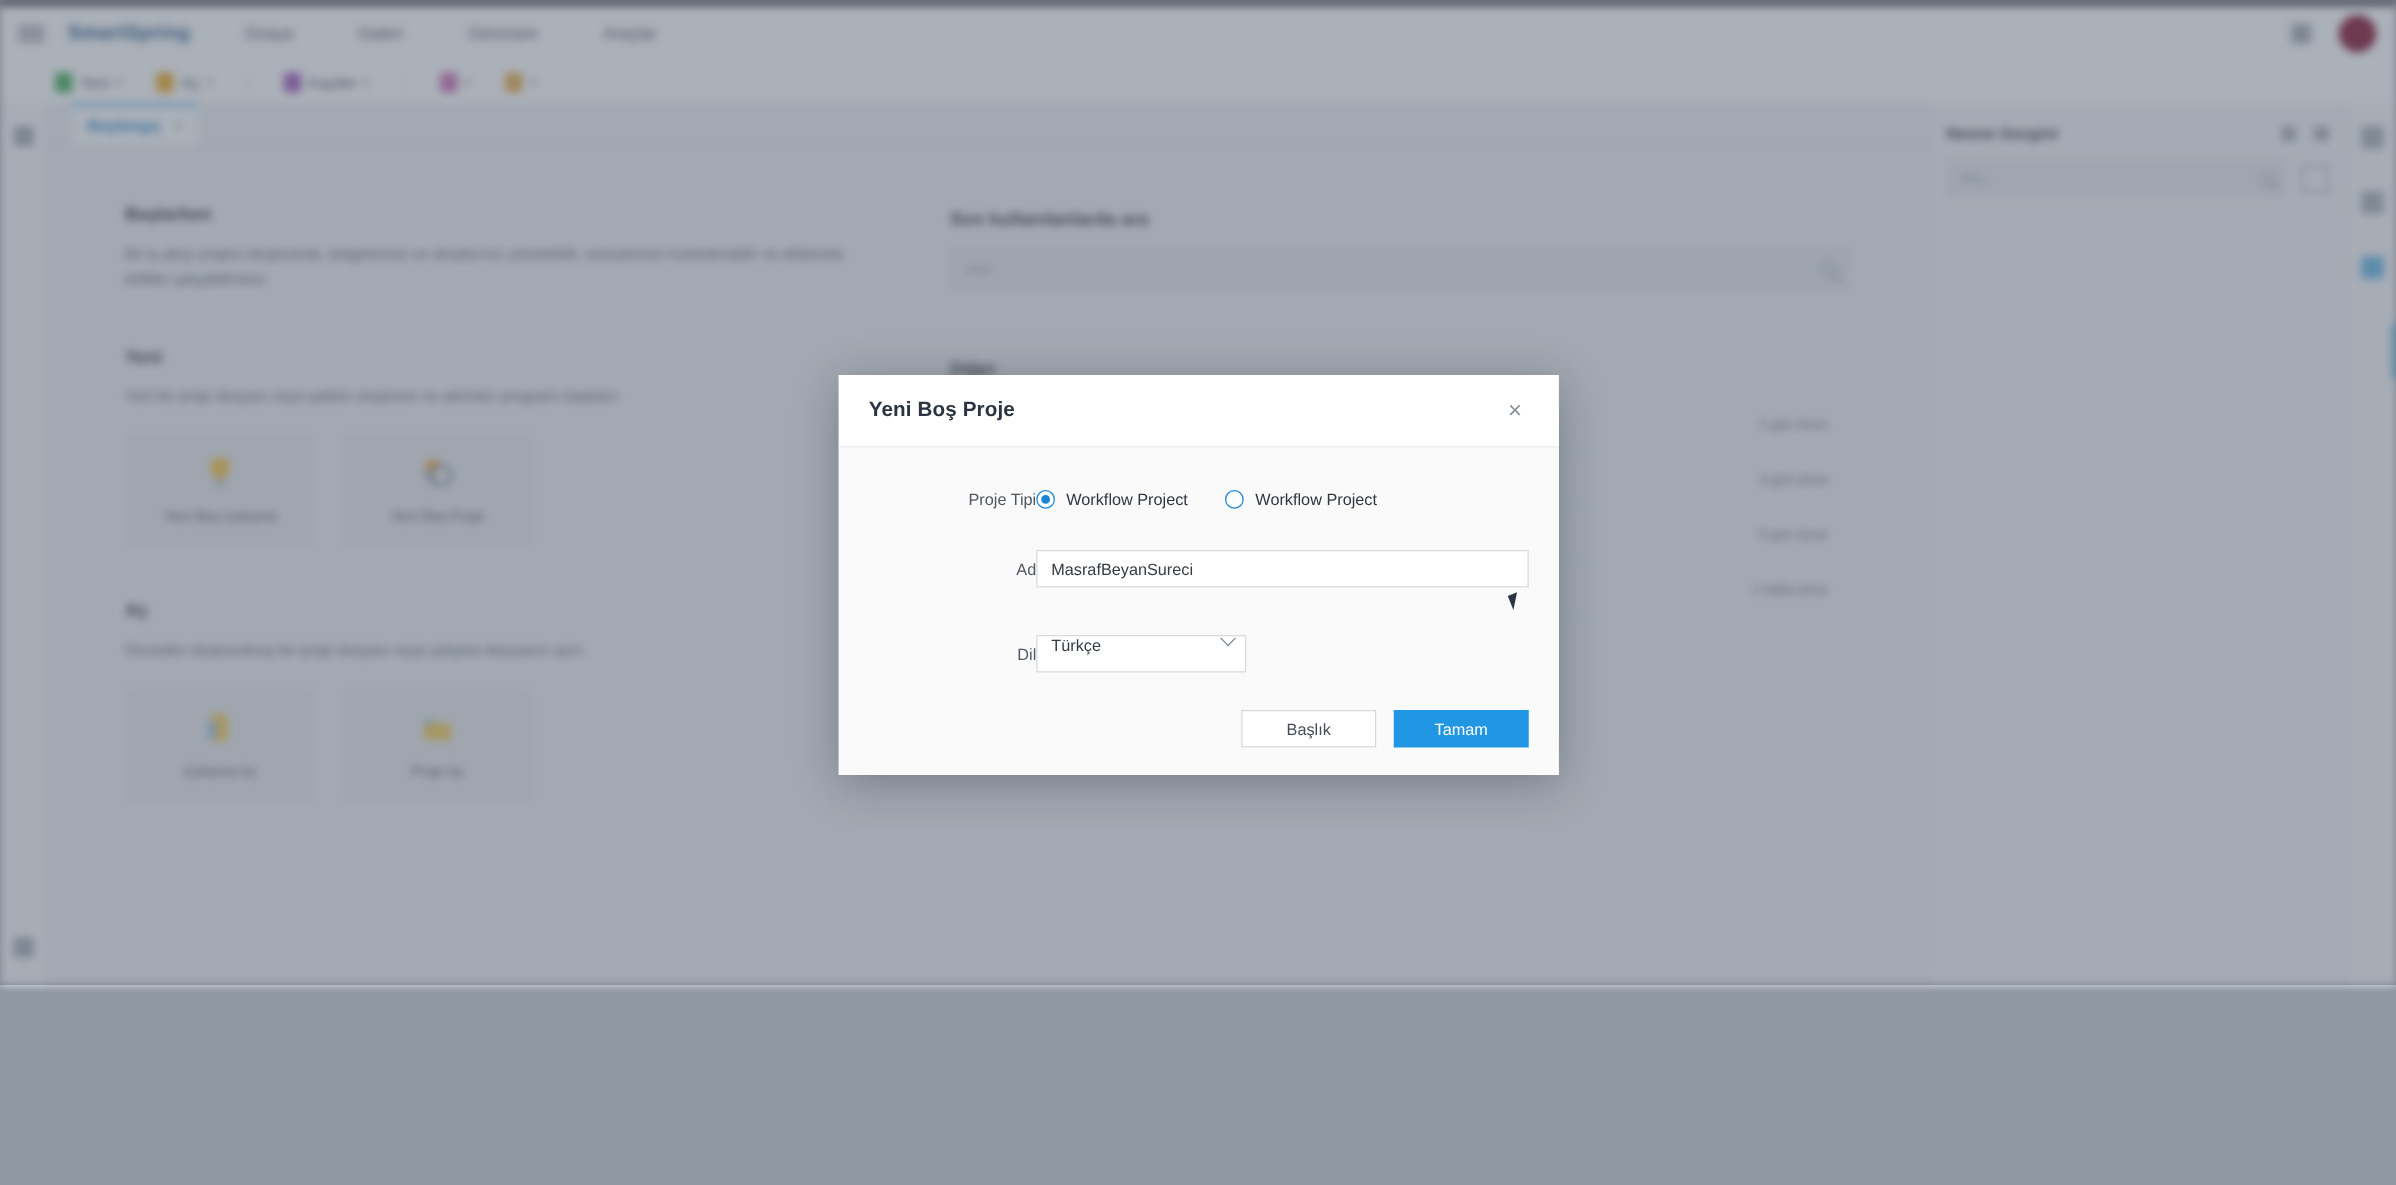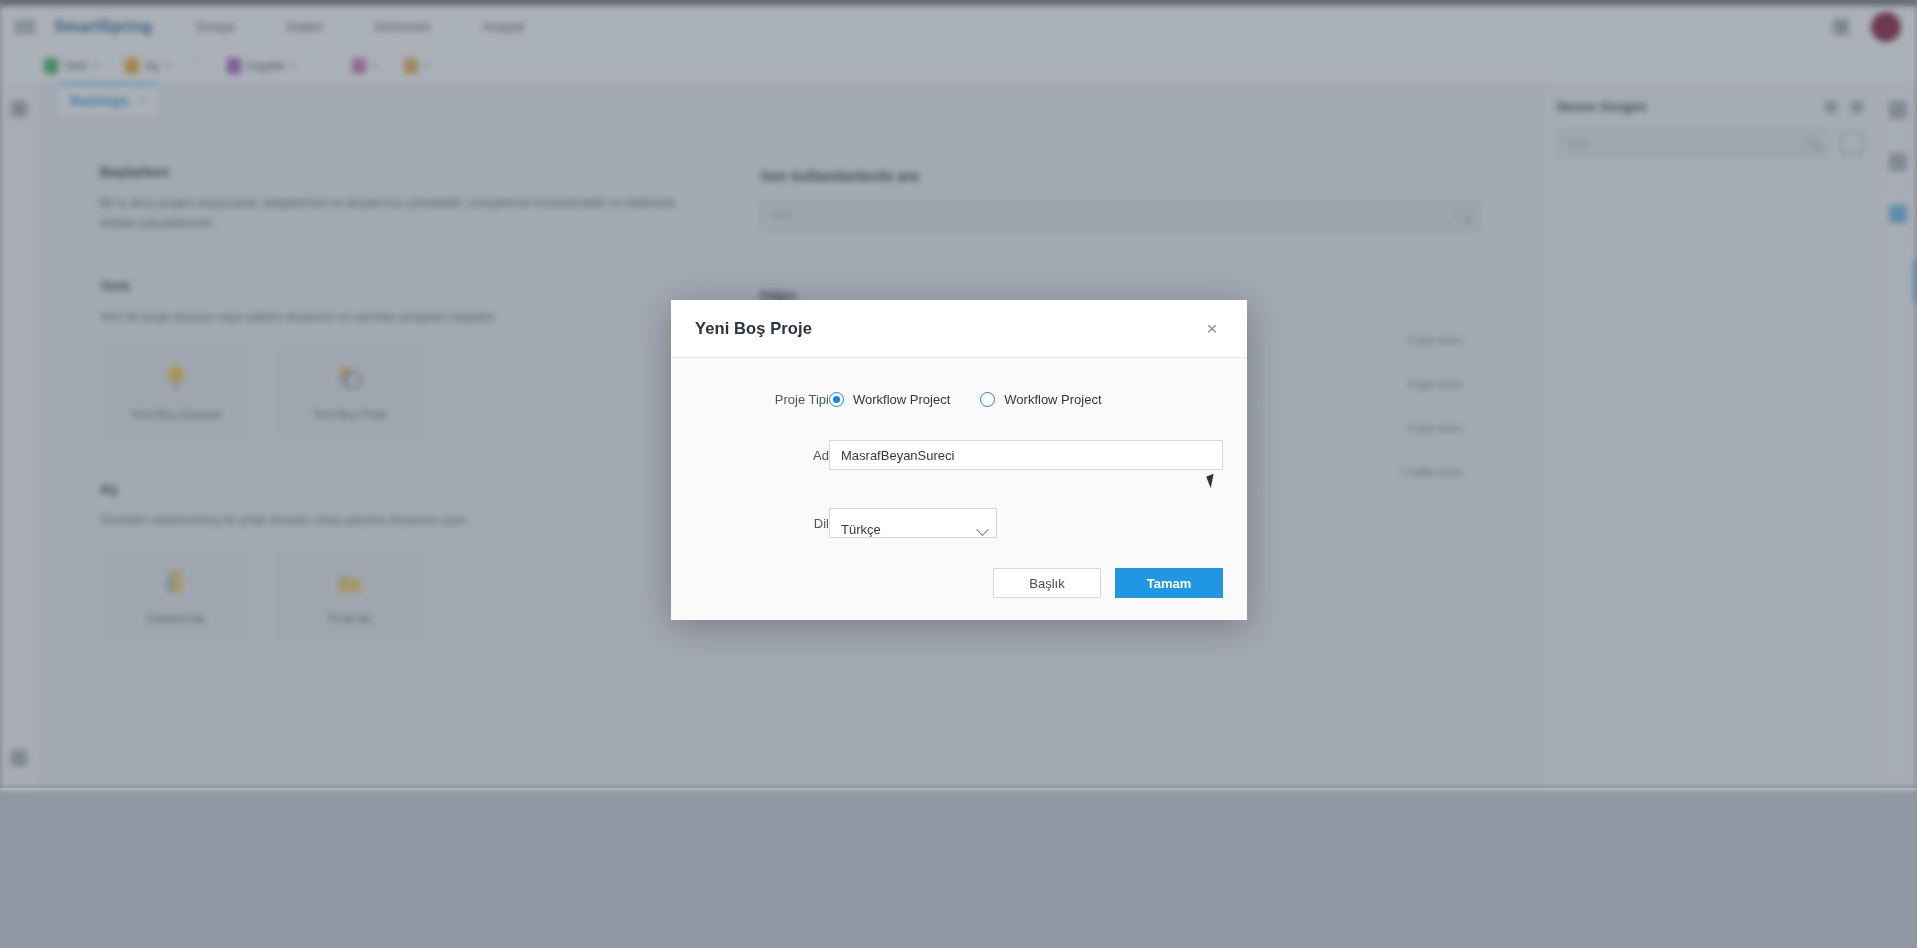--- a/index.html
+++ b/index.html
@@ -179,35 +179,35 @@
     width: 30px; height: 30px; border:1px solid #d6d9dd; background:#fff;
     display:flex; align-items:center; justify-content:center; cursor:pointer; flex:none;
   }
   .dots { font-size: 15px; color:#6a7480; letter-spacing: 1px; line-height: 0.6; }
 
   
   .tr-ico { position: relative; width: 18px; height: 18px; }
 
   .select {
     width: 168px; height: 30px; border:1px solid #d6d9dd; background:#fff;
-    display:flex; align-items:flex-end; justify-content:space-between;
+    display:flex; align-items:flex-start; justify-content:space-between;
     padding: 0 9px 0 11px; font-size: 13px; color:#333b45; cursor:pointer;
   }
   .chev { width: 9px; height: 9px; border-right: 1.4px solid #79838f;
           border-bottom: 1.4px solid #79838f; transform: rotate(45deg) translate(-2px,-2px); }
 
   .gap-lg { height: 20px; }
 
   .dlg-actions { display:flex; justify-content:flex-end; gap: 14px; margin-top: 30px; }
   .btn {
     height: 30px; min-width: 108px; padding: 0 18px; font-size: 13px;
     display:flex; align-items:center; justify-content:center; cursor:pointer;
     border: 1px solid #d6d9dd; background:#fff; color:#434c58;
   }
-  .btn.primary { border-color: transparent; color:#fff; font-weight: 700; }
+  .btn.primary { border-color: transparent; color:#fff; font-weight: 400; }
 
   
   .cursor {
     position:absolute; width: 0; height: 0; pointer-events:none;
     border-left: 8px solid #2b3440;
     border-right: 5px solid transparent;
     border-bottom: 12px solid transparent;
     transform: rotate(-22deg);
   }
 </style>

